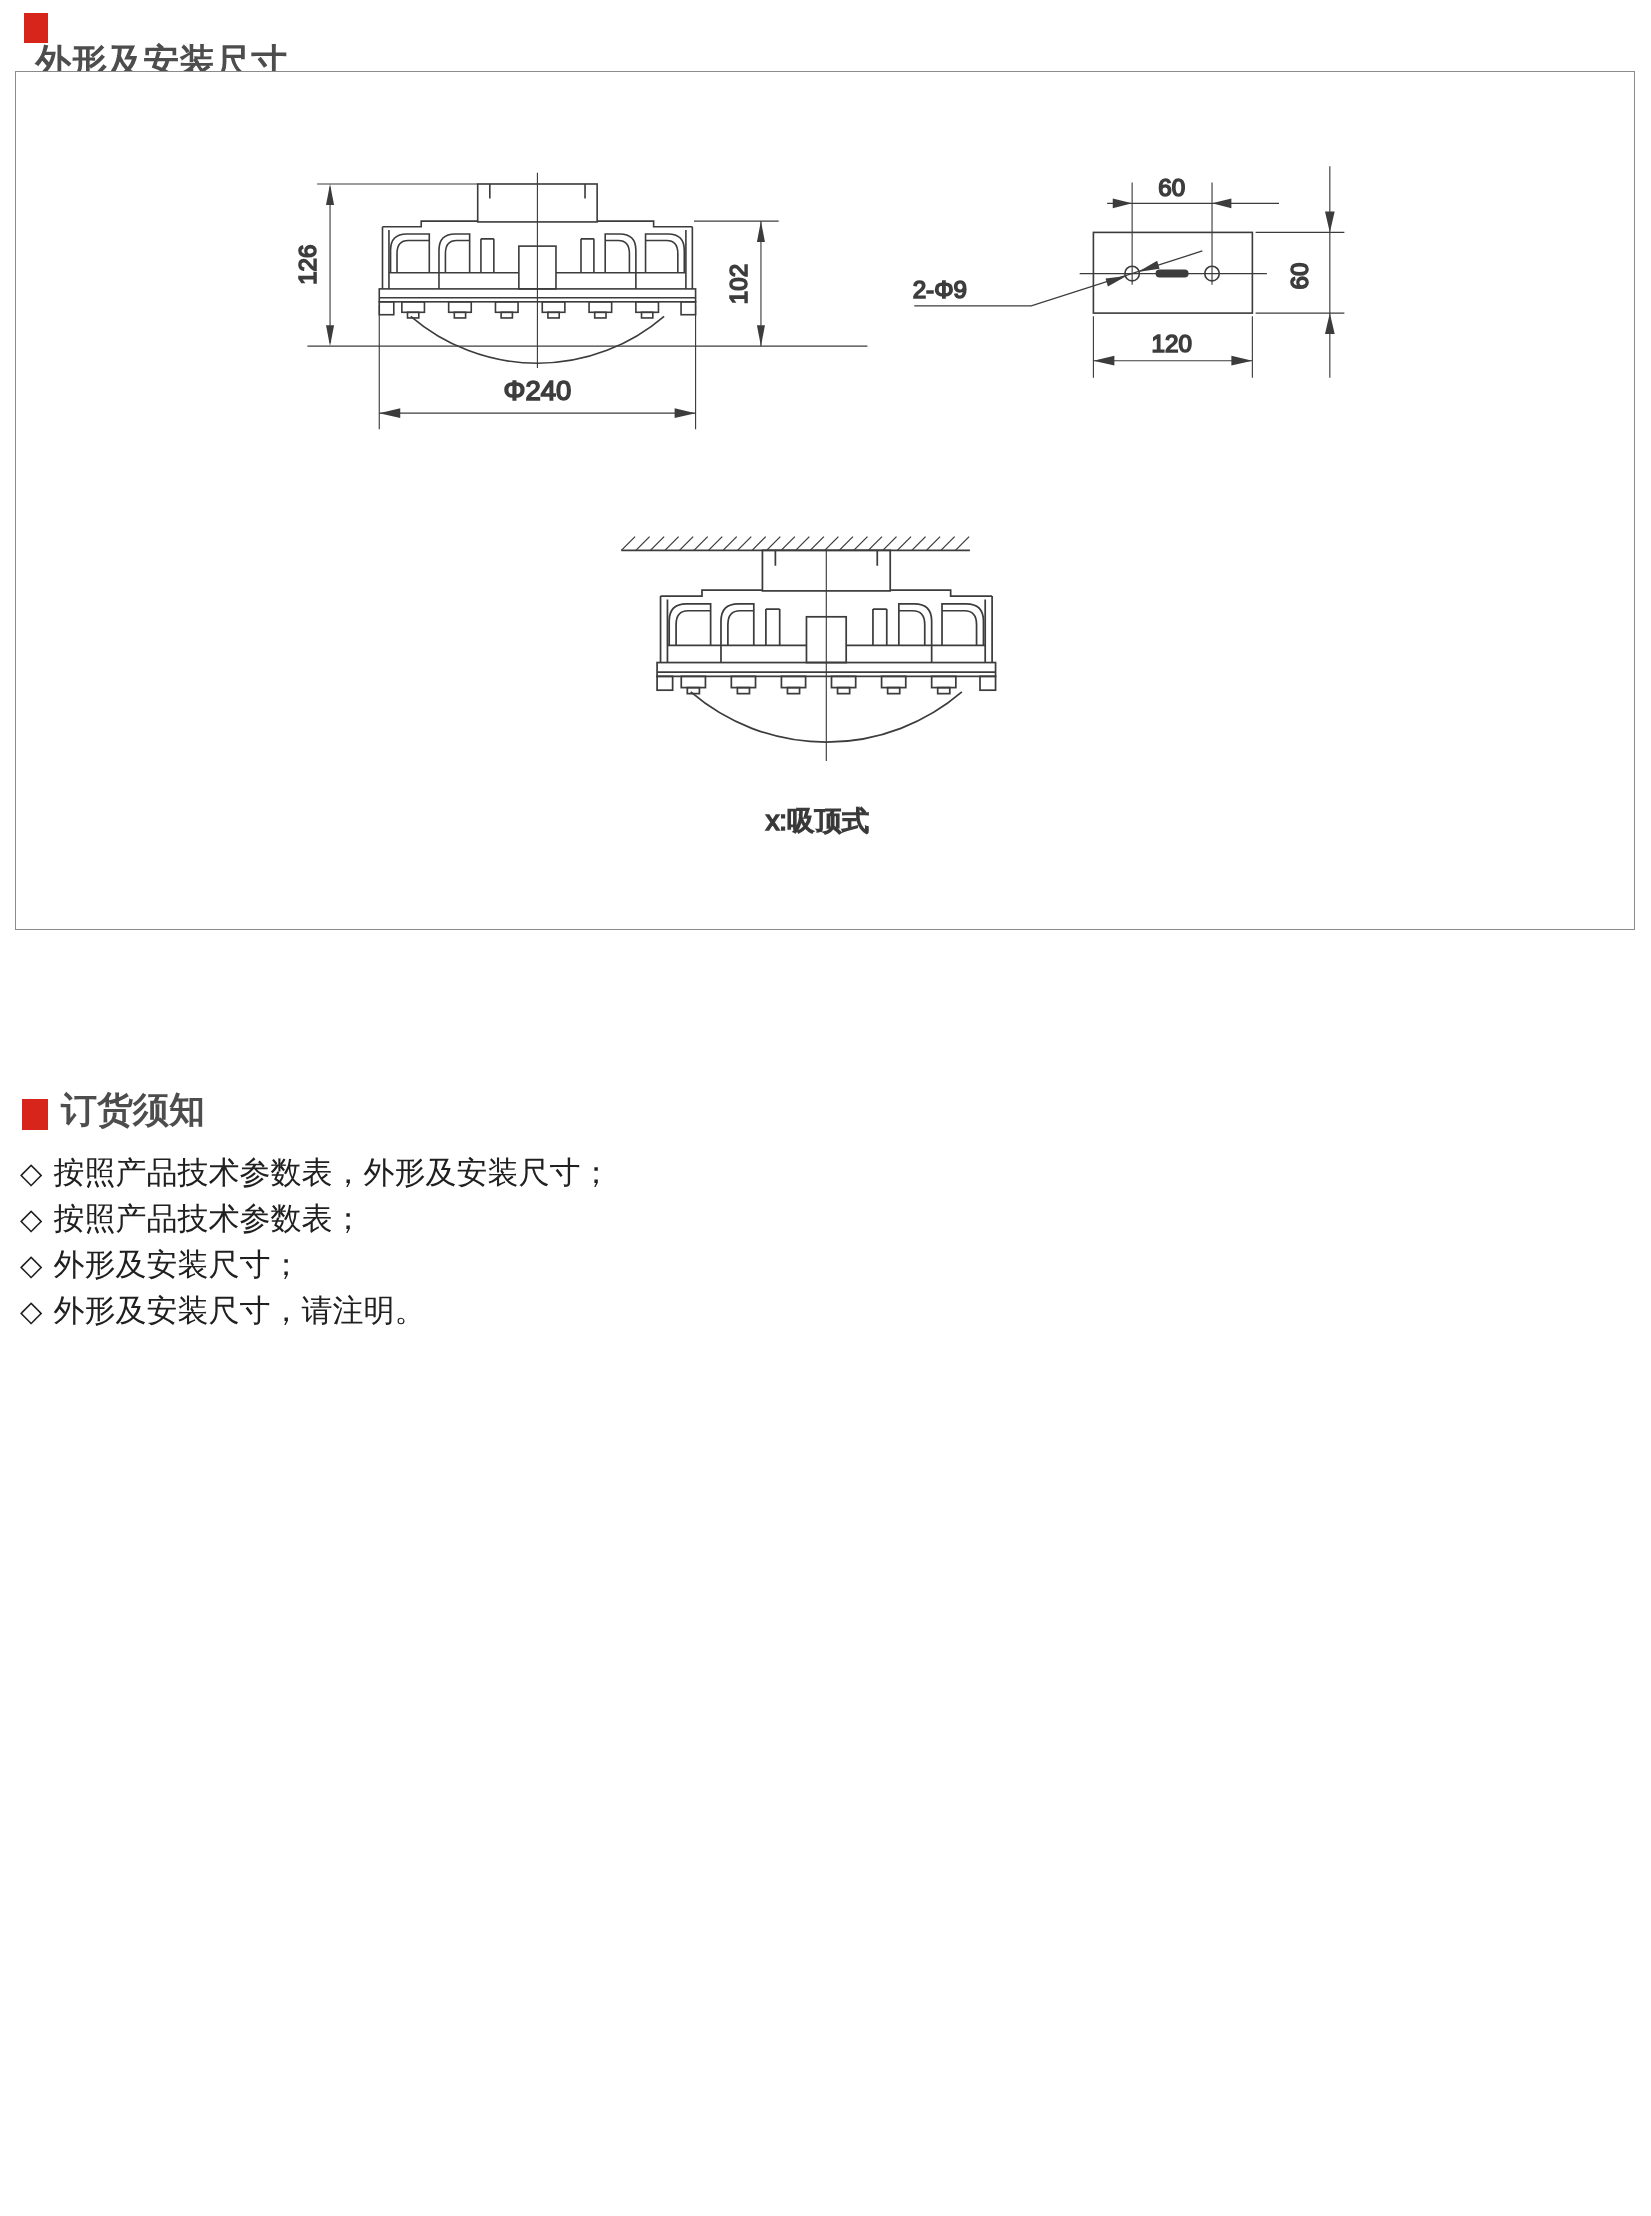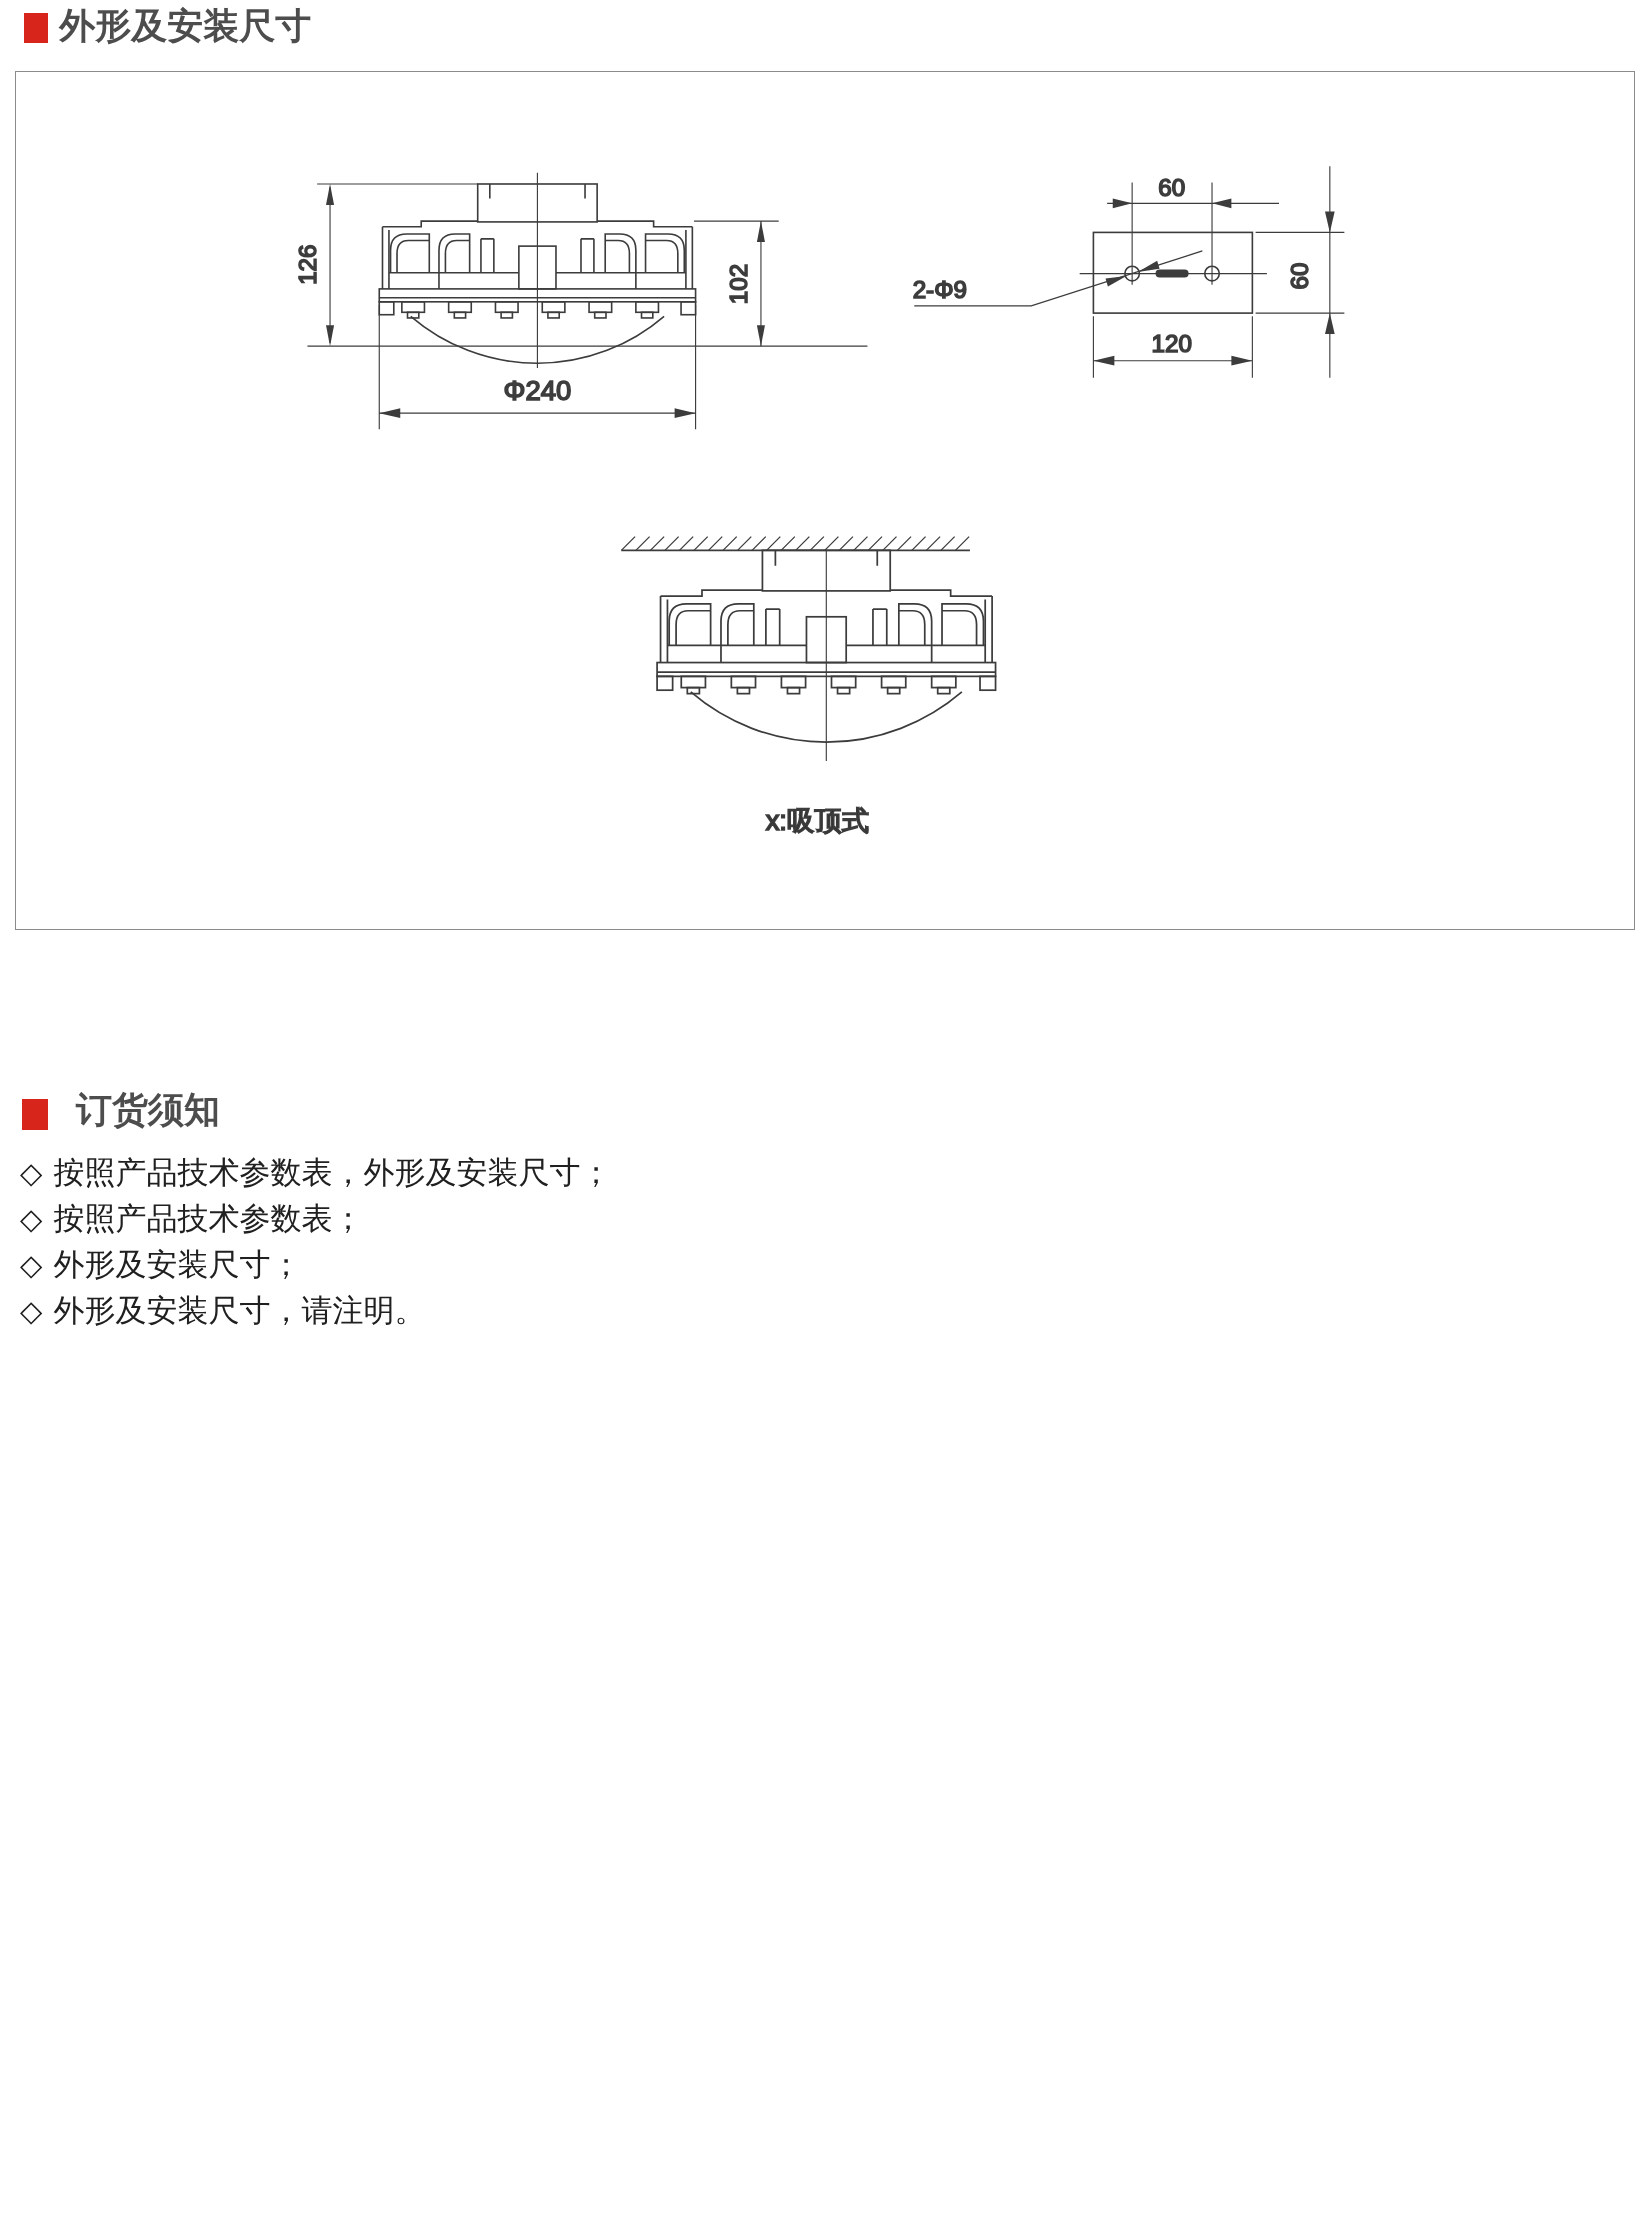--- a/index.html
+++ b/index.html
@@ -9,24 +9,24 @@
   body{
     width:1651px;height:2216px;position:relative;background:#ffffff;overflow:hidden;
     font-family:"Liberation Sans","DejaVu Sans",sans-serif;
   }
   .sec-head{position:absolute;display:flex;align-items:flex-start;}
   .red-sq{background:var(--red);flex:0 0 auto;}
   .sec-head h1,.sec-head h2{
     margin:0;font-weight:bold;color:var(--head);line-height:1.05;
     font-family:"Liberation Sans","DejaVu Sans",sans-serif;
   }
-  .sec-head-1{left:24px;top:6.5px;}
+  .sec-head-1{left:24px;top:6.5px;flex-direction:column;}
   .sec-head-1 .red-sq{width:24px;height:30px;margin-top:6.5px;}
   .sec-head-1 h1{font-size:36px;margin-left:11.3px;}
-  .sec-head-2{left:22px;top:1091px;gap:15px;}
+  .sec-head-2{left:22px;top:1091px;}
   .sec-head-2 .red-sq{width:26px;height:31px;margin-top:8px;}
   .sec-head-2 h2{font-size:36px;margin-left:13px;}
   .drawing-frame{
     position:absolute;left:14.5px;top:71px;width:1620px;height:859px;
     border:1.6px solid var(--frame);box-sizing:border-box;background:#fff;
   }
   svg.drawings{position:absolute;left:0;top:0;}
   .notes{
     position:absolute;left:20px;top:1157px;list-style:none;margin:0;padding:0;
     color:var(--body);

